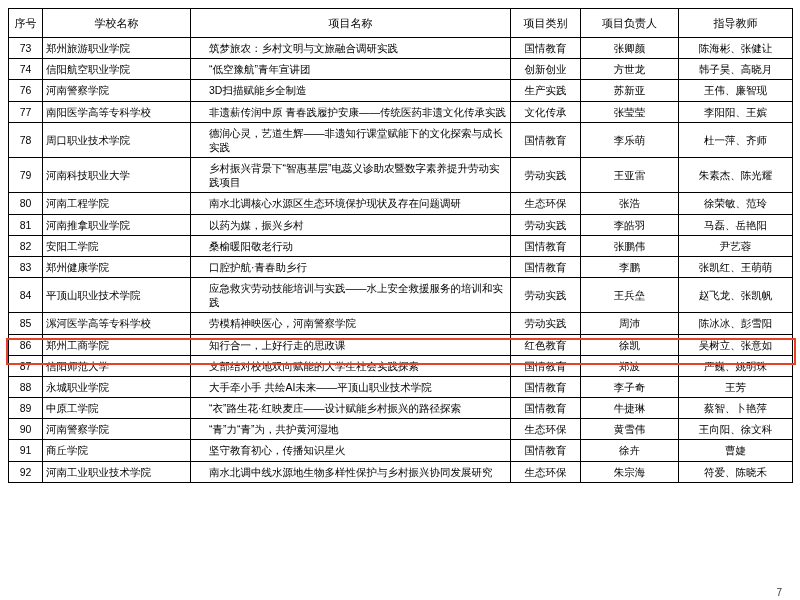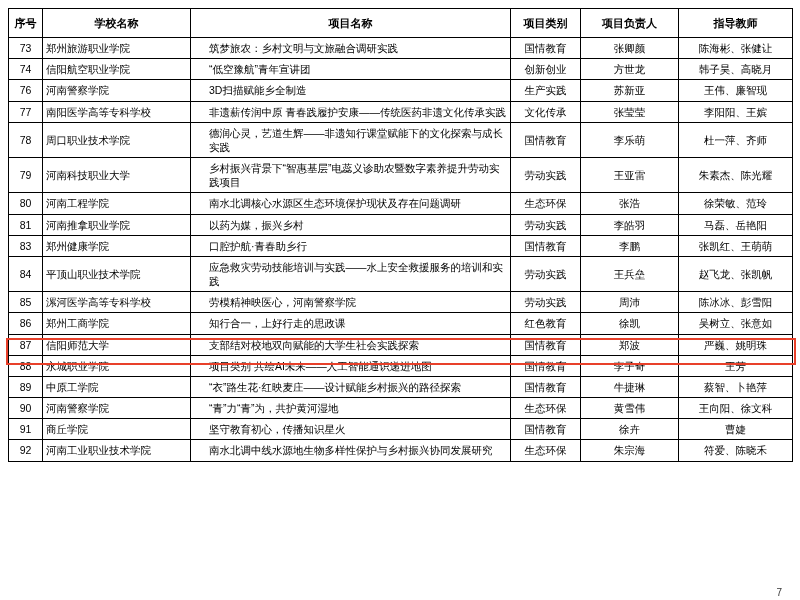--- a/index.html
+++ b/index.html
@@ -39,21 +39,21 @@
   table.doc-table td {
     border: 1px solid #000000;
     font-size: 10.5px;
     line-height: 1.35;
     padding: 3px 3px;
     text-align: center;
     vertical-align: middle;
     word-break: break-all;
   }
   table.doc-table th {
-    font-weight: bold;
+    font-weight: normal;
     font-size: 11px;
     height: 22px;
   }
   table.doc-table td.col-name {
     text-align: left;
   }
   table.doc-table td.col-proj {
     text-align: left;
     padding-left: 18px;
   }
@@ -159,20 +159,28 @@
         </tr>
         <tr>
           <td>81</td>
           <td class="col-name">河南推拿职业学院</td>
           <td class="col-proj">以药为媒，振兴乡村</td>
           <td>劳动实践</td>
           <td>李皓羽</td>
           <td>马磊、岳艳阳</td>
         </tr>
         <tr>
+          <td>82</td>
+          <td class="col-name">安阳工学院</td>
+          <td class="col-proj">桑榆暖阳敬老行动</td>
+          <td>国情教育</td>
+          <td>张鹏伟</td>
+          <td>尹艺蓉</td>
+        </tr>
+        <tr>
           <td>83</td>
           <td class="col-name">郑州健康学院</td>
           <td class="col-proj">口腔护航·青春助乡行</td>
           <td>国情教育</td>
           <td>李鹏</td>
           <td>张凯红、王萌萌</td>
         </tr>
         <tr>
           <td>84</td>
           <td class="col-name">平顶山职业技术学院</td>
@@ -201,21 +209,21 @@
           <td>87</td>
           <td class="col-name">信阳师范大学</td>
           <td class="col-proj">支部结对校地双向赋能的大学生社会实践探索</td>
           <td>国情教育</td>
           <td>郑波</td>
           <td>严巍、姚明珠</td>
         </tr>
         <tr>
           <td>88</td>
           <td class="col-name">永城职业学院</td>
-          <td class="col-proj">项目类别 共绘AI未来——人工智能通识递进地图</td>
+          <td class="col-proj">大手牵小手 共绘AI未来——平顶山职业技术学院</td>
           <td>国情教育</td>
           <td>李子奇</td>
           <td>王芳</td>
         </tr>
         <tr>
           <td>89</td>
           <td class="col-name">中原工学院</td>
           <td class="col-proj">“衣”路生花·红映麦庄——设计赋能乡村振兴的路径探索</td>
           <td>国情教育</td>
           <td>牛捷琳</td>

